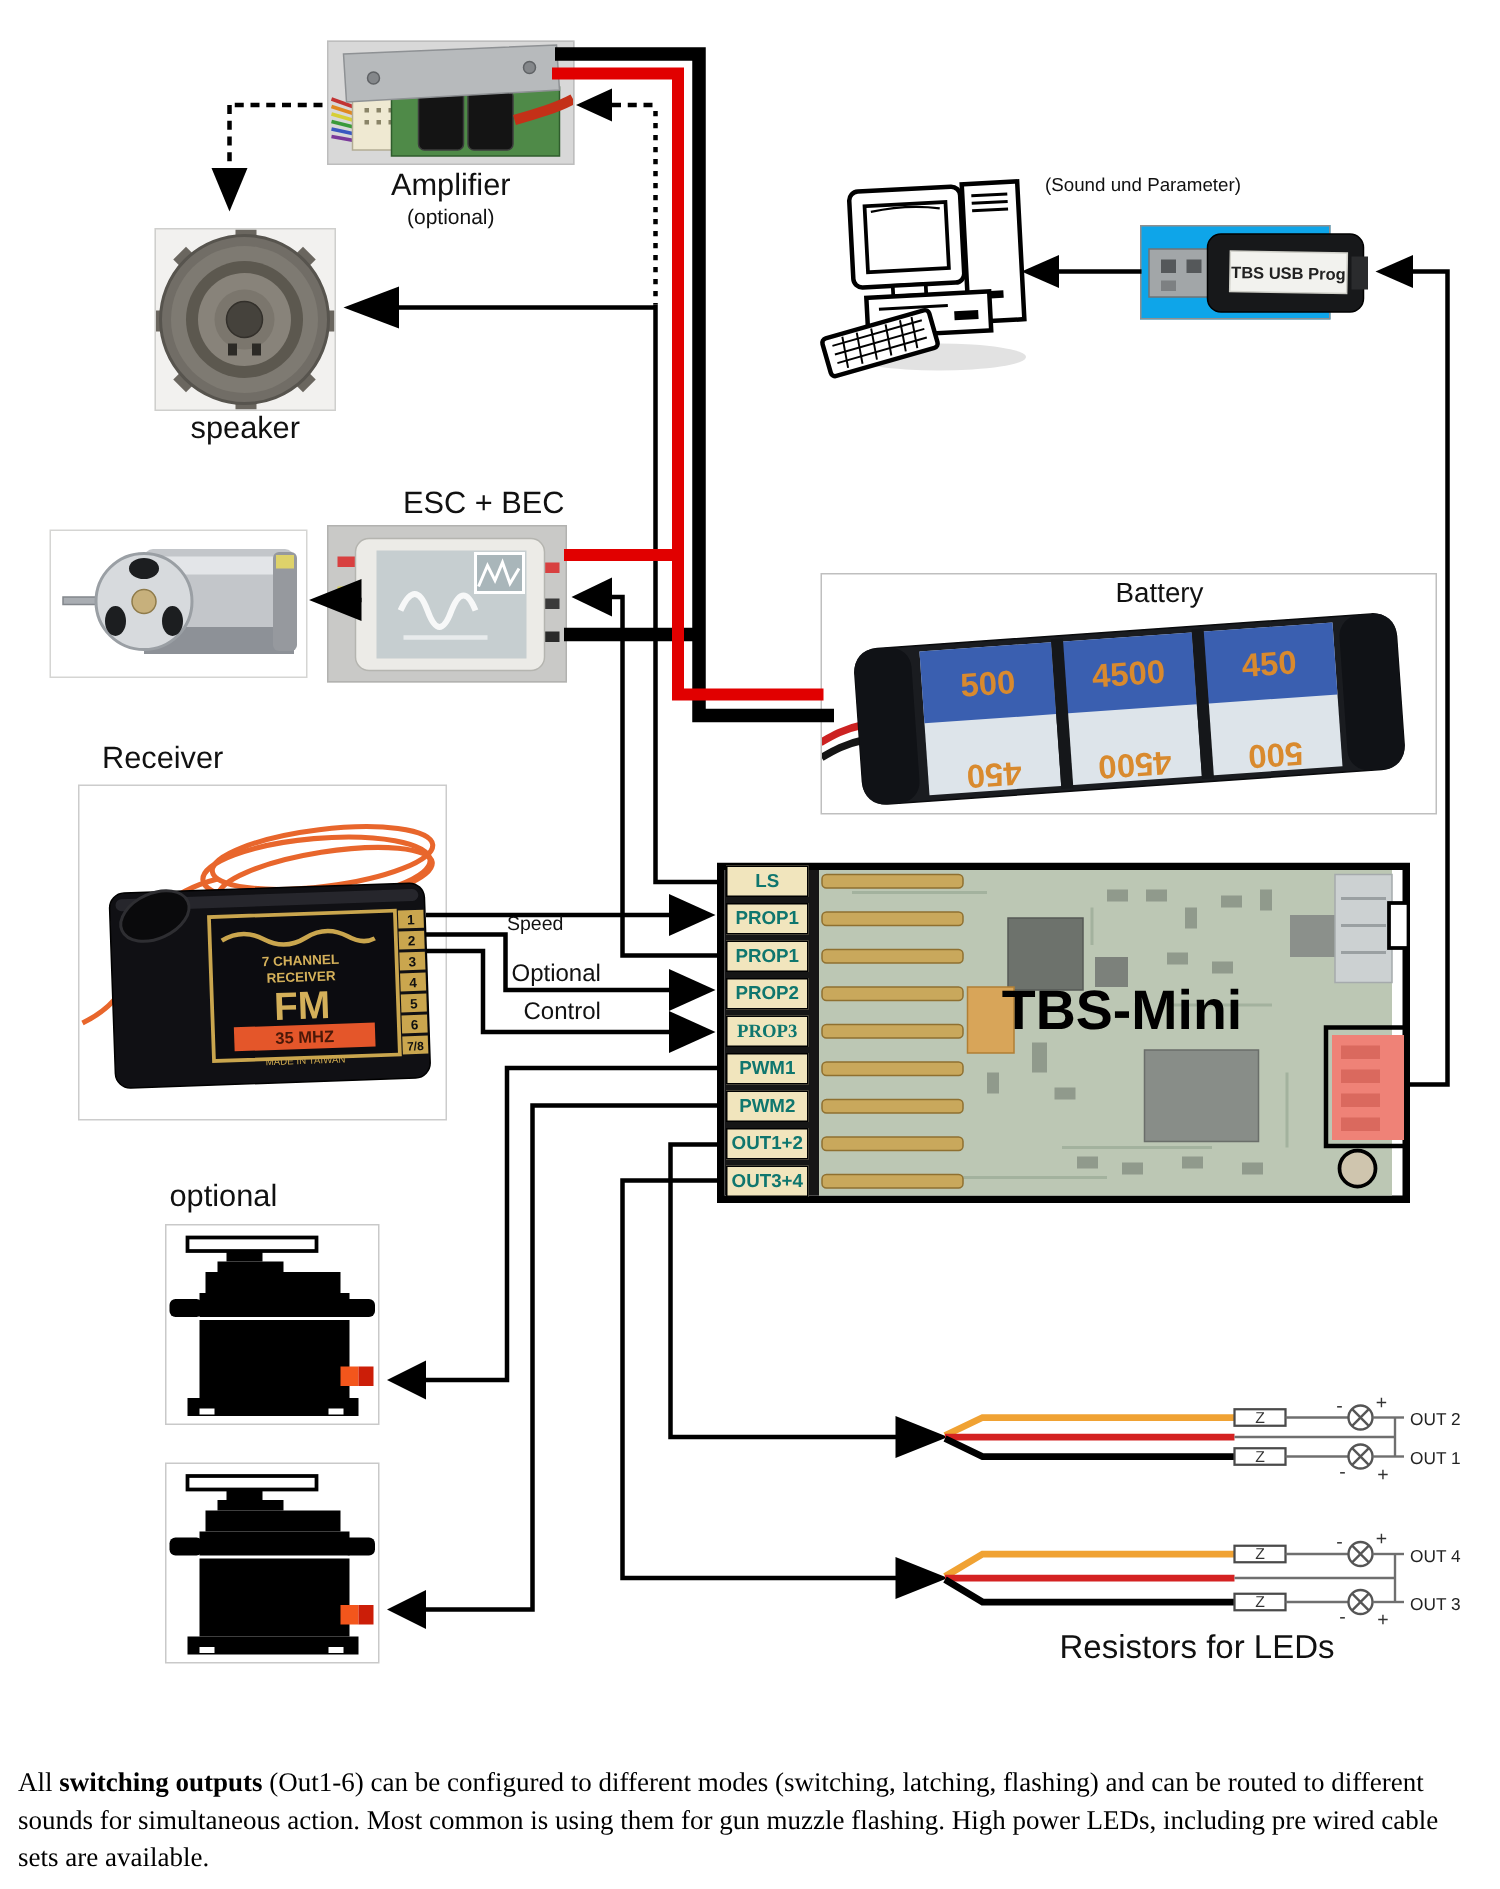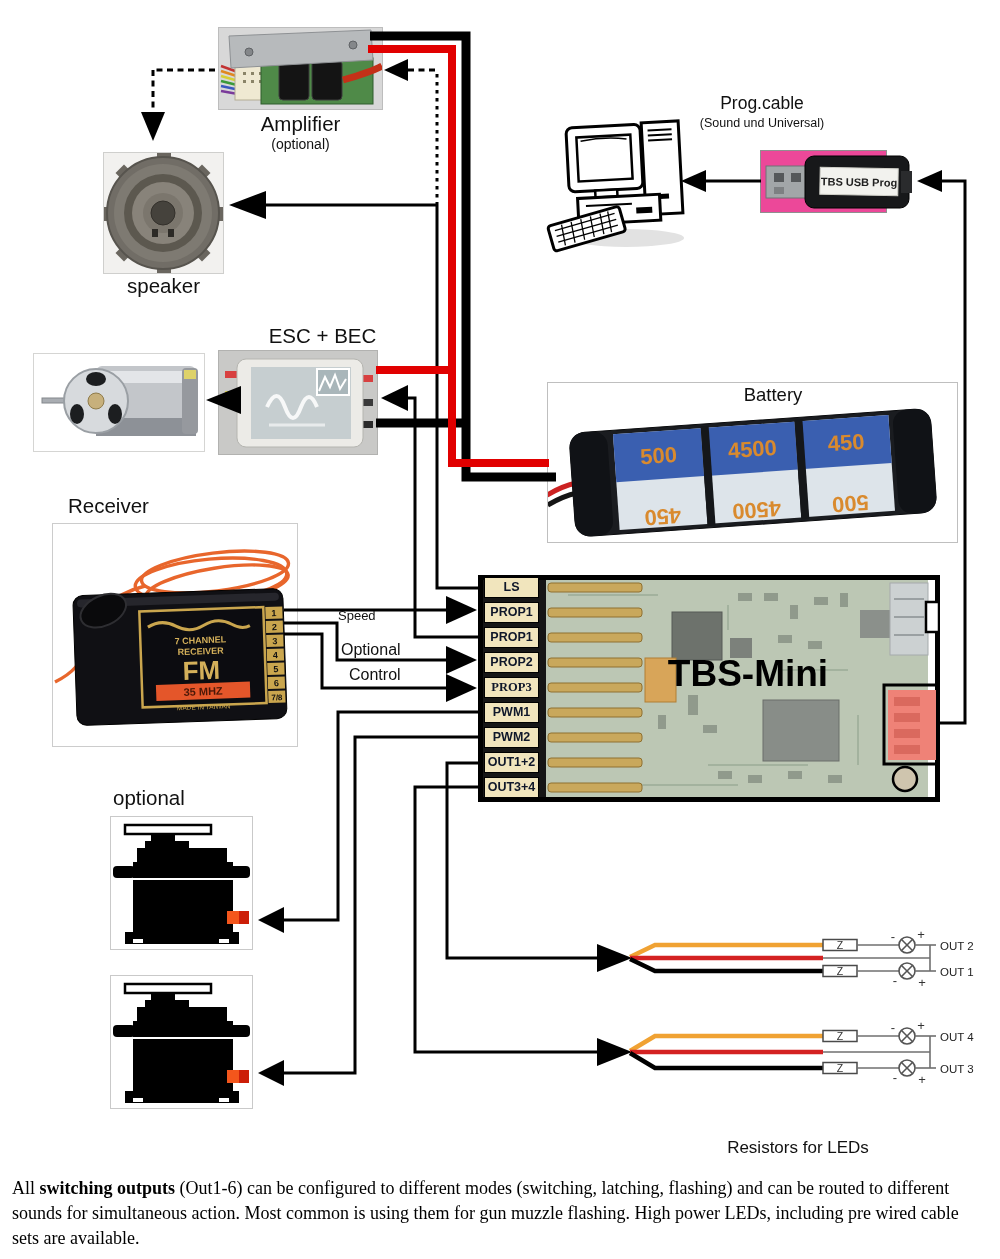--- a/index.html
+++ b/index.html
@@ -5,21 +5,21 @@
   html,body{margin:0;padding:0;background:#fff;}
   .canvas{position:relative;width:1000px;height:1259px;background:#fff;
           font-family:"Liberation Sans",sans-serif;overflow:hidden;}
   .ph{position:absolute;background:#fff;border:1px solid #c9c9c9;box-sizing:border-box;}
   .lbl{position:absolute;color:#111;white-space:nowrap;}
   .ctr{text-align:center;}
   .overlay{position:absolute;left:0;top:0;width:1000px;height:1259px;pointer-events:none;}
   .board{position:absolute;left:478px;top:575px;width:462px;height:227px;}
   .port{position:absolute;left:6px;width:55px;height:21px;box-sizing:border-box;
         background:#f1e5bd;border:1.5px solid #000;font-weight:bold;font-size:12.5px;
-        line-height:18px;text-align:center;color:#0f172a;}
+        line-height:18px;text-align:center;color:#0f766e;}
   .wire{stroke:#000;stroke-width:3;fill:none;}
   .wthin{stroke:#6f6f6f;stroke-width:1.6;fill:none;}
   .arrow{fill:#000;stroke:none;}
   .zbox{fill:#fff;stroke:#4a4a4a;stroke-width:1.5;}
   .lamp{fill:none;stroke:#555;stroke-width:1.6;}
   .sign{font-size:13px;fill:#333;font-family:"Liberation Sans",sans-serif;}
   .outlbl{font-size:11.5px;fill:#222;font-family:"Liberation Sans",sans-serif;}
   .ztxt{font-size:10.5px;fill:#333;font-family:"Liberation Sans",sans-serif;}
   .footer{position:absolute;left:12px;top:1158px;width:952px;
           font-family:"Liberation Serif",serif;font-size:18px;line-height:25px;color:#000;}
@@ -112,21 +112,21 @@
             <line x1="28" y1="110" x2="26" y2="131"></line>
           <line x1="38" y1="110" x2="36" y2="131"></line>
             <line x1="48" y1="110" x2="46" y2="131"></line>
           <line x1="58" y1="110" x2="56" y2="131"></line>
             <line x1="66" y1="110" x2="64" y2="131"></line>
         </g>
       </g>
     </svg>
   </div>
 
-  <div class="ph" style="left:760px;top:150px;width:127px;height:63px;background:#ec4899;border-color:#8f8f8f;">
+  <div class="ph" style="left:760px;top:150px;width:127px;height:63px;background:#0ea5e9;border-color:#8f8f8f;">
     <svg width="151" height="61" viewBox="0 0 151 61">
       <rect x="5" y="15" width="46" height="32" fill="#a2a6a8" stroke="#6f7376"></rect>
       <rect x="13" y="22" width="10" height="9" fill="#55585a"></rect>
       <rect x="30" y="22" width="10" height="9" fill="#55585a"></rect>
       <rect x="13" y="36" width="10" height="7" fill="#7d8082"></rect>
       <rect x="44" y="5" width="104" height="52" rx="9" fill="#17181a" stroke="#000"></rect>
       <g transform="rotate(1 98 31)">
         <rect x="59" y="17" width="78" height="27" fill="#f2f2ee" stroke="#cfcfc8"></rect>
         <text x="98" y="35" text-anchor="middle" font-size="11" font-weight="bold" fill="#222">TBS USB Prog</text>
       </g>
@@ -479,35 +479,34 @@
       <line class="wthin" x1="930" y1="1068" x2="936" y2="1068"></line>
       <text class="sign" x="893" y="1032" text-anchor="middle">-</text>
       <text class="sign" x="921" y="1030" text-anchor="middle">+</text>
       <text class="sign" x="895" y="1082" text-anchor="middle">-</text>
       <text class="sign" x="922" y="1084" text-anchor="middle">+</text>
       <text class="outlbl" x="940" y="1041">OUT 4</text>
       <text class="outlbl" x="940" y="1073">OUT 3</text>
     </g>
   </svg>
 
-  <div class="lbl ctr" style="left:600px;top:93px;width:324px;font-size:17.5px;">Prog.cable</div>
-  <div class="lbl ctr" style="left:600px;top:116px;width:324px;font-size:12.5px;">(Sound und Universal)</div>
+  <div class="lbl ctr" style="left:600px;top:116px;width:324px;font-size:12.5px;">(Sound und Parameter)</div>
 
   <div class="lbl ctr" style="left:218px;top:112px;width:165px;font-size:20.5px;">Amplifier</div>
   <div class="lbl ctr" style="left:218px;top:136px;width:165px;font-size:14px;">(optional)</div>
 
   <div class="lbl ctr" style="left:103px;top:274px;width:121px;font-size:20.5px;">speaker</div>
 
   <div class="lbl ctr" style="left:240px;top:324px;width:165px;font-size:20.5px;">ESC + BEC</div>
 
   <div class="lbl" style="left:68px;top:494px;font-size:20.5px;">Receiver</div>
 
   <div class="lbl" style="left:338px;top:588px;font-size:13px;margin-top:20px;">Speed</div>
   <div class="lbl" style="left:341px;top:641px;font-size:16px;">Optional</div>
   <div class="lbl" style="left:349px;top:666px;font-size:16px;">Control</div>
 
   <div class="lbl" style="left:113px;top:786px;font-size:20.5px;">optional</div>
 
-  <div class="lbl ctr" style="left:660px;top:1138px;width:276px;font-size:17px;">Resistors for LEDs</div>
+  <div class="lbl ctr" style="left:660px;top:1085px;width:276px;font-size:22px;">Resistors for LEDs</div>
 
   <p class="footer"><span>All </span><b>switching outputs</b><span> (Out1-6) can be configured to different modes (switching, latching, flashing) and can be routed to different sounds for simultaneous action. Most common is using them for gun muzzle flashing. High power LEDs, including pre wired cable sets are available.</span></p>
 
 </div>
 
 </body></html>

